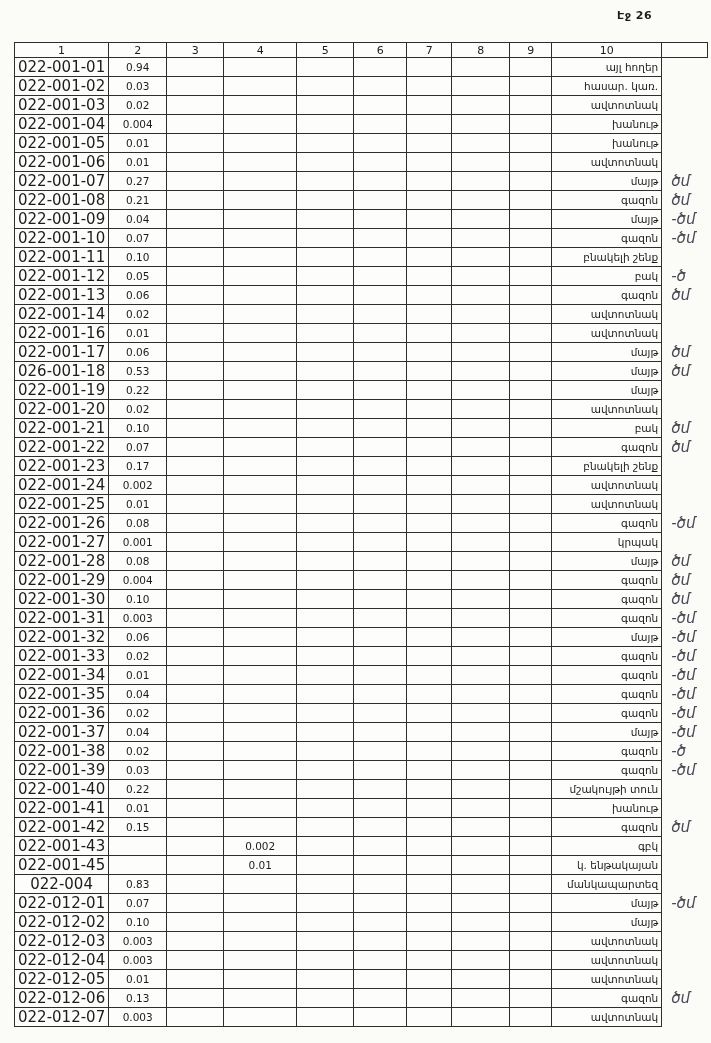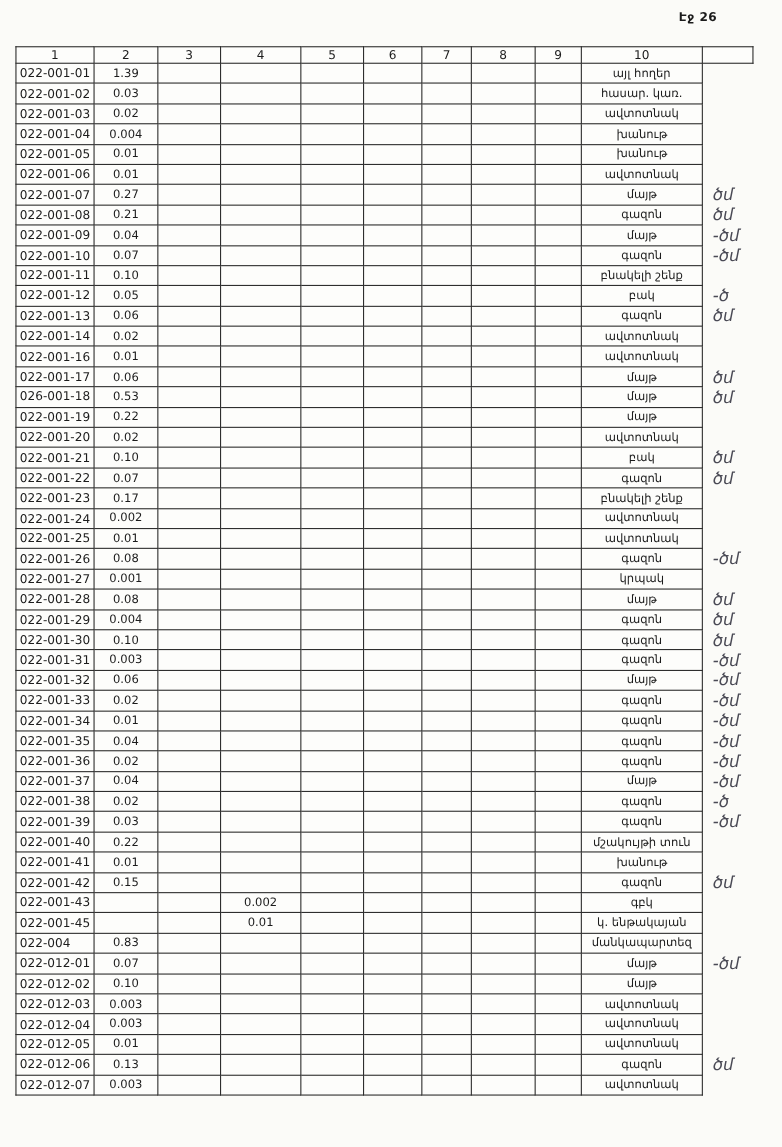--- a/index.html
+++ b/index.html
@@ -21,23 +21,23 @@
     border:1px solid #2e2e2e;
     font-size:10.5px;
     height:17.4px;
     padding:0 3px;
     overflow:hidden;white-space:nowrap;
     background:#fdfdfb;
   }
   .doc-table th{
     height:14px;font-weight:normal;text-align:center;font-size:11px;
   }
-  td.c1{text-align:left;font-size:11px;}
+  td.c1{text-align:center;font-size:15px;}
   td.c2,td.c4{text-align:center;}
-  td.c10{text-align:center;}
+  td.c10{text-align:right;}
   td.note-cell{
     border:none;background:transparent;
     font-size:15px;color:#4a4a55;
     font-style:italic;padding-left:9px;
   }
 </style>
 </head>
 <body>
 
 <div class="page-label">Էջ 26</div>
@@ -67,21 +67,21 @@
       <th>7</th>
       <th>8</th>
       <th>9</th>
       <th>10</th>
       <th class="note-cell"></th>
     </tr>
   </thead>
   <tbody>
       <tr>
     <td class="c1">022-001-01</td>
-    <td class="c2">1.39</td>
+    <td class="c2">0.94</td>
     <td class="c3"></td>
     <td class="c4"></td>
     <td class="c5"></td>
     <td class="c6"></td>
     <td class="c7"></td>
     <td class="c8"></td>
     <td class="c9"></td>
     <td class="c10">այլ հողեր</td>
     <td class="note-cell"></td>
   </tr>

